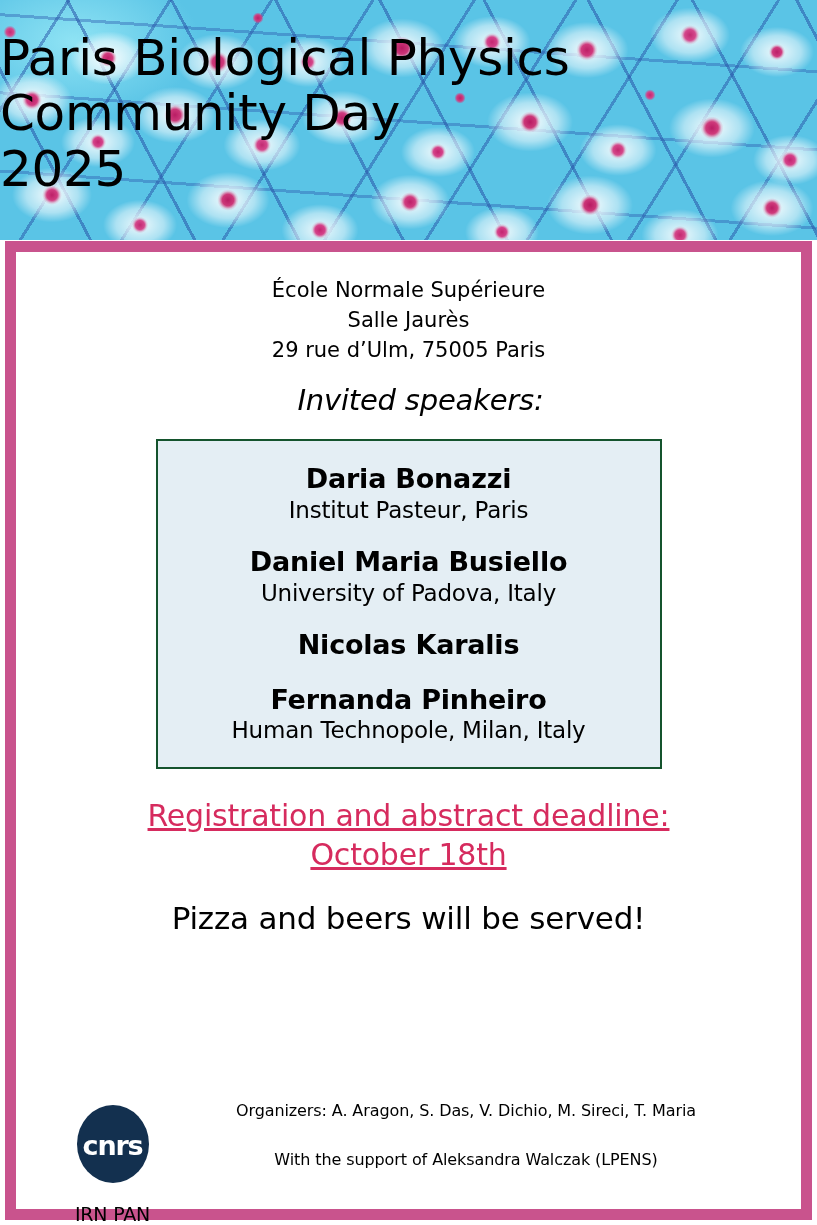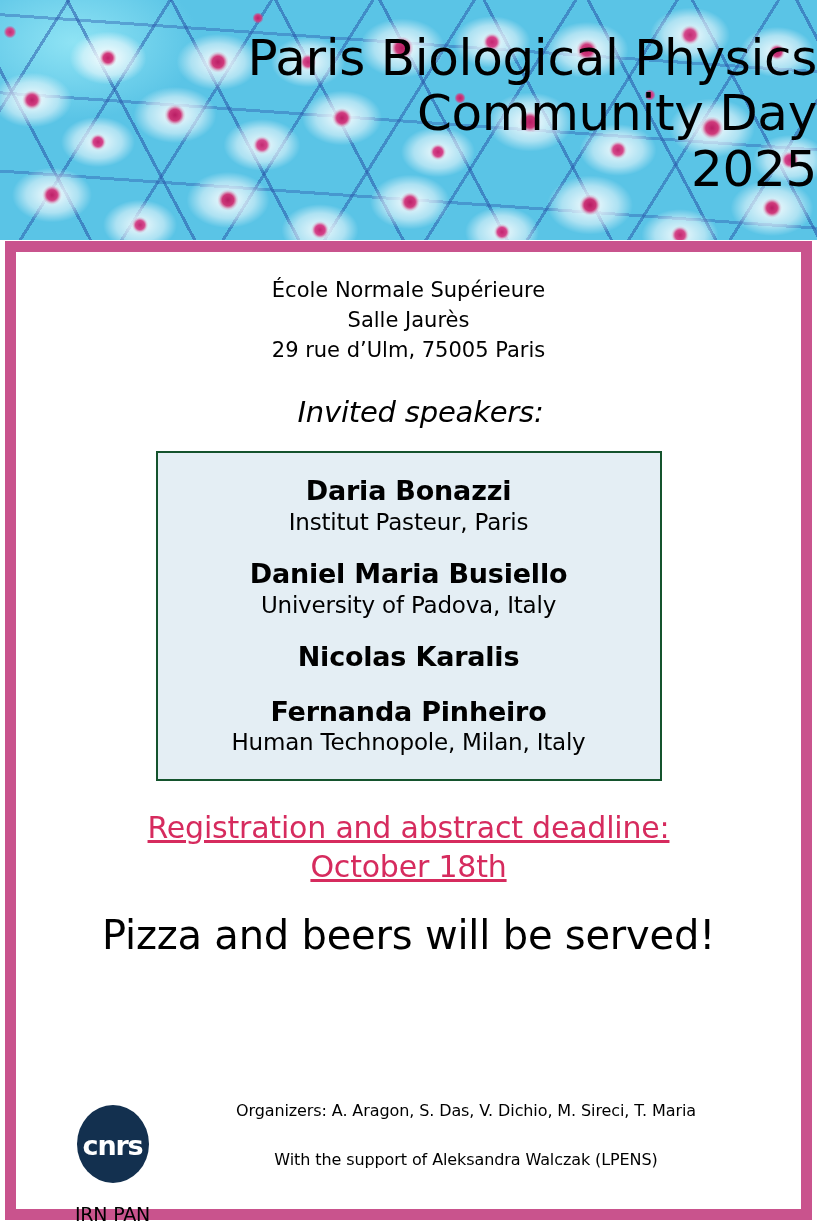--- a/index.html
+++ b/index.html
@@ -110,21 +110,21 @@
     filter: blur(0.6px);
   }
   .banner-title {
     position: absolute;
     left: 0;
     top: 0;
     width: 817px;
     height: 228px;
     display: flex;
     flex-direction: column;
-    align-items: flex-end;
+    align-items: flex-start;
     justify-content: center;
     text-align: center;
     color: #000000;
     font-size: 50px;
     line-height: 1.11;
     letter-spacing: -0.3px;
     z-index: 3;
   }
   .banner-title div { white-space: nowrap; }
 
@@ -159,21 +159,21 @@
   }
 
   .venue {
     margin-top: 24px;
     font-size: 21px;
     line-height: 1.42;
   }
   .venue div { white-space: nowrap; }
 
   .invited-label {
-    margin-top: 30px;
+    margin-top: 18px;
     font-size: 29px;
     font-style: italic;
     letter-spacing: -0.2px;
     padding-left: 24px;
   }
 
   .speaker-box {
     margin: 22px auto 0 auto;
     width: 506px;
     box-sizing: border-box;
@@ -201,21 +201,21 @@
     margin-top: 27px;
     font-size: 30px;
     line-height: 1.33;
     color: #d62b5e;
     letter-spacing: -0.2px;
   }
   .deadline div { white-space: nowrap; text-decoration: underline; }
 
   .pizza {
     margin-top: 25px;
-    font-size: 40px;
+    font-size: 31px;
     letter-spacing: -0.2px;
   }
 
   
   .footer {
     position: absolute;
     left: 16px;
     top: 1095px;
     width: 785px;
     height: 115px;

